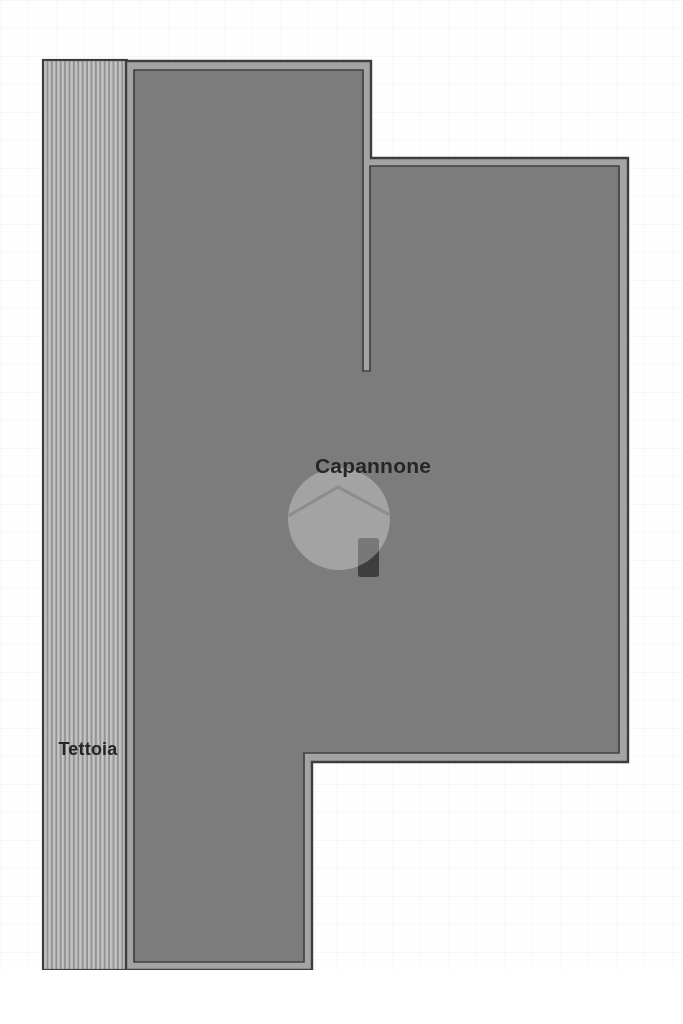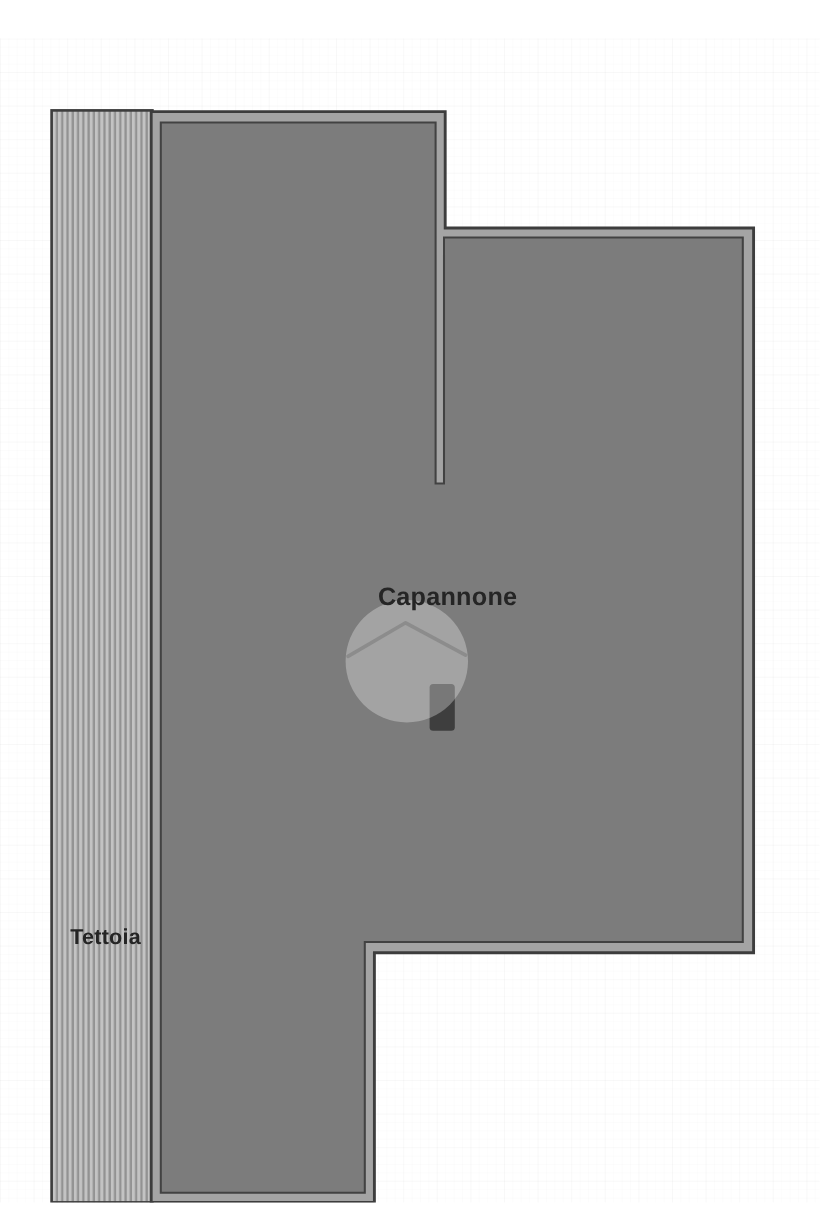--- a/index.html
+++ b/index.html
@@ -12,21 +12,20 @@
     width: 683px;
     height: 970px;
     overflow: hidden;
     background-color: var(--background, #ffffff);
     background-image:
       linear-gradient(rgba(0,0,0,0.016) 1px, transparent 1px),
       linear-gradient(90deg, rgba(0,0,0,0.016) 1px, transparent 1px),
       linear-gradient(rgba(0,0,0,0.01) 1px, transparent 1px),
       linear-gradient(90deg, rgba(0,0,0,0.01) 1px, transparent 1px);
     background-size: 28px 28px, 28px 28px, 7px 7px, 7px 7px;
-    margin-top: 32px;
   }
   svg.plan { position: absolute; left: 0; top: 0; display: block; }
 
   
   .canopy-rect   { stroke: var(--outline); stroke-width: 2.2px; }
   .stripe-a      { fill: var(--stripe-light); }
   .stripe-b      { fill: var(--stripe-dark); }
   .outer-shape   { fill: var(--border-band); stroke: var(--outline); stroke-width: 2.4px; stroke-linejoin: miter; }
   .inner-shape   { fill: var(--roof-fill); stroke: var(--inner-line); stroke-width: 1.7px; stroke-linejoin: miter; }
   .marker-rect   { fill: var(--marker); }

